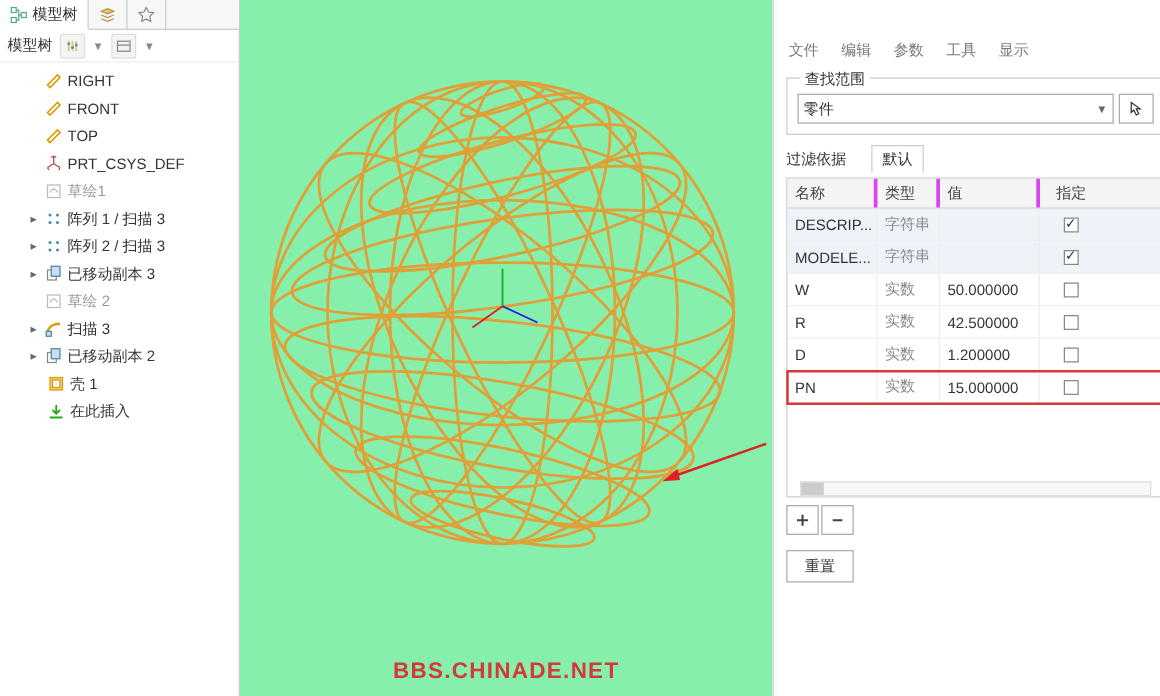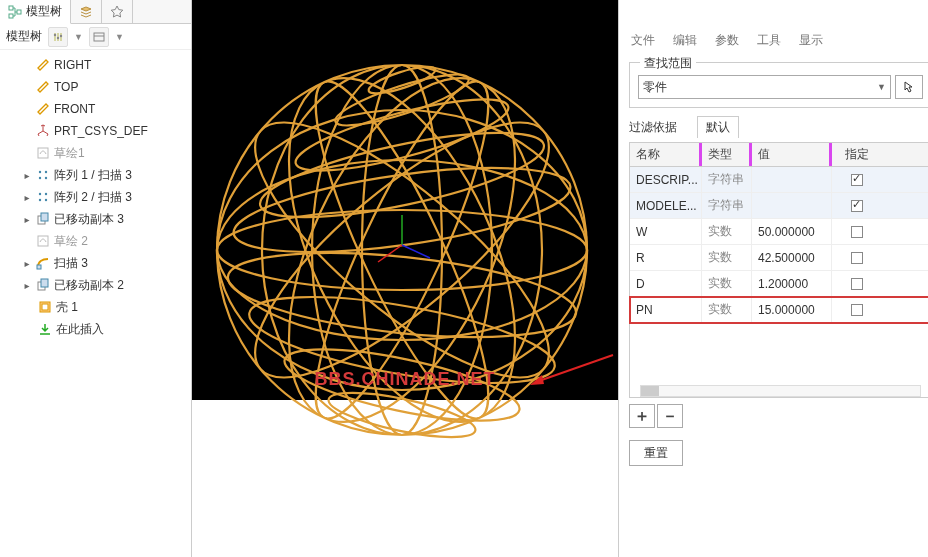--- a/index.html
+++ b/index.html
@@ -11,21 +11,21 @@
 .mini-icon{width:14px;height:14px;display:inline-block}
 .toolbar-row{height:26px;display:flex;align-items:center;gap:6px;padding:0 6px;border-bottom:1px solid #eee}
 .toolbar-btn{width:20px;height:20px;display:flex;align-items:center;justify-content:center;background:#f4f4f4;border:1px solid #ddd;border-radius:2px}
 .tree{padding:4px 0}
 .tree-row{display:flex;align-items:center;height:22px;padding-left:6px;gap:4px;cursor:default}
 .tree-row.indent1{padding-left:22px}
 .expand{width:10px;height:10px;display:flex;align-items:center;justify-content:center;color:#666;font-size:10px}
 .node-icon{width:14px;height:14px;display:inline-block;flex-shrink:0}
 .node-label{white-space:nowrap}
 .dim{color:#999}
-.viewport{position:absolute;left:192px;top:0;width:426px;height:400px;background:#000000}
+.viewport{position:absolute;left:192px;top:0;width:426px;height:557px;background:#86efac}
 .watermark{position:absolute;bottom:10px;left:50%;transform:translateX(-50%);font-size:18px;font-weight:bold;color:#d43a3a;letter-spacing:1px}
 .arrow-annot{position:absolute;top:350px;right:0}
 .right-panel{position:absolute;left:618px;top:0;width:324px;height:557px;border-left:1px solid #ccc;background:#fff;padding-top:26px}
 .menu-row{height:28px;display:flex;align-items:center;gap:18px;padding:0 12px;color:#777}
 .menu-item{color:#777}
 .group-box{margin:8px 10px;border:1px solid #ccc;padding:12px 8px 8px;position:relative}
 .group-title{position:absolute;top:-8px;left:10px;background:#fff;padding:0 4px;font-size:12px}
 .scope-row{display:flex;gap:4px}
 .scope-select{flex:1;height:24px;border:1px solid #aaa;padding:0 4px;display:flex;align-items:center;justify-content:space-between;background:#fff}
 .scope-btn{width:28px;height:24px;border:1px solid #aaa;display:flex;align-items:center;justify-content:center;background:#fff}
@@ -107,28 +107,28 @@
           <span class="node-icon"><svg viewBox="0 0 14 14">
               <path d="M2 10L10 2l2 2-8 8z" fill="none" stroke="#d90" stroke-width="1.3"></path>
             </svg></span>
           <span class="node-label">RIGHT</span>
         </div>
         <div class="tree-row indent1">
           <span class="expand"></span>
           <span class="node-icon"><svg viewBox="0 0 14 14">
               <path d="M2 10L10 2l2 2-8 8z" fill="none" stroke="#d90" stroke-width="1.3"></path>
             </svg></span>
+          <span class="node-label">FRONT</span>
+        </div>
+        <div class="tree-row indent1">
+          <span class="expand"></span>
+          <span class="node-icon"><svg viewBox="0 0 14 14">
+              <path d="M2 10L10 2l2 2-8 8z" fill="none" stroke="#d90" stroke-width="1.3"></path>
+            </svg></span>
           <span class="node-label">TOP</span>
-        </div>
-        <div class="tree-row indent1">
-          <span class="expand"></span>
-          <span class="node-icon"><svg viewBox="0 0 14 14">
-              <path d="M2 10L10 2l2 2-8 8z" fill="none" stroke="#d90" stroke-width="1.3"></path>
-            </svg></span>
-          <span class="node-label">FRONT</span>
         </div>
         <div class="tree-row indent1">
           <span class="expand"></span>
           <span class="node-icon"><svg viewBox="0 0 14 14">
               <path d="M7 7V1M7 7l5 3M7 7l-5 3" stroke="#b44" fill="none"></path>
               <path d="M5 2l2-1 2 1M11 12l1-2M3 12l-1-2" stroke="#b44" fill="none"></path>
             </svg></span>
           <span class="node-label">PRT_CSYS_DEF</span>
         </div>
         <div class="tree-row indent1 dim">

